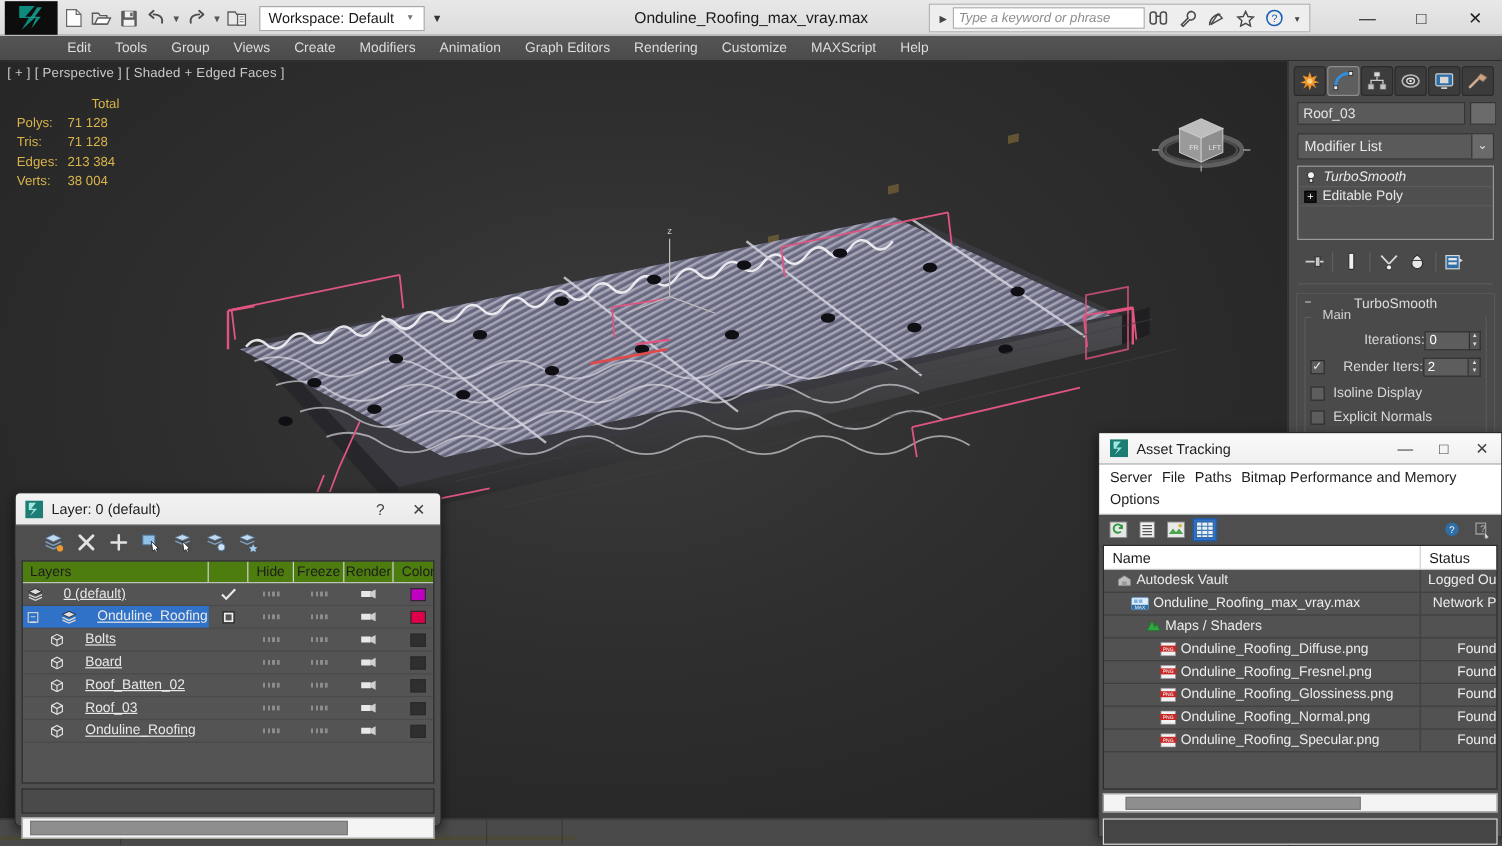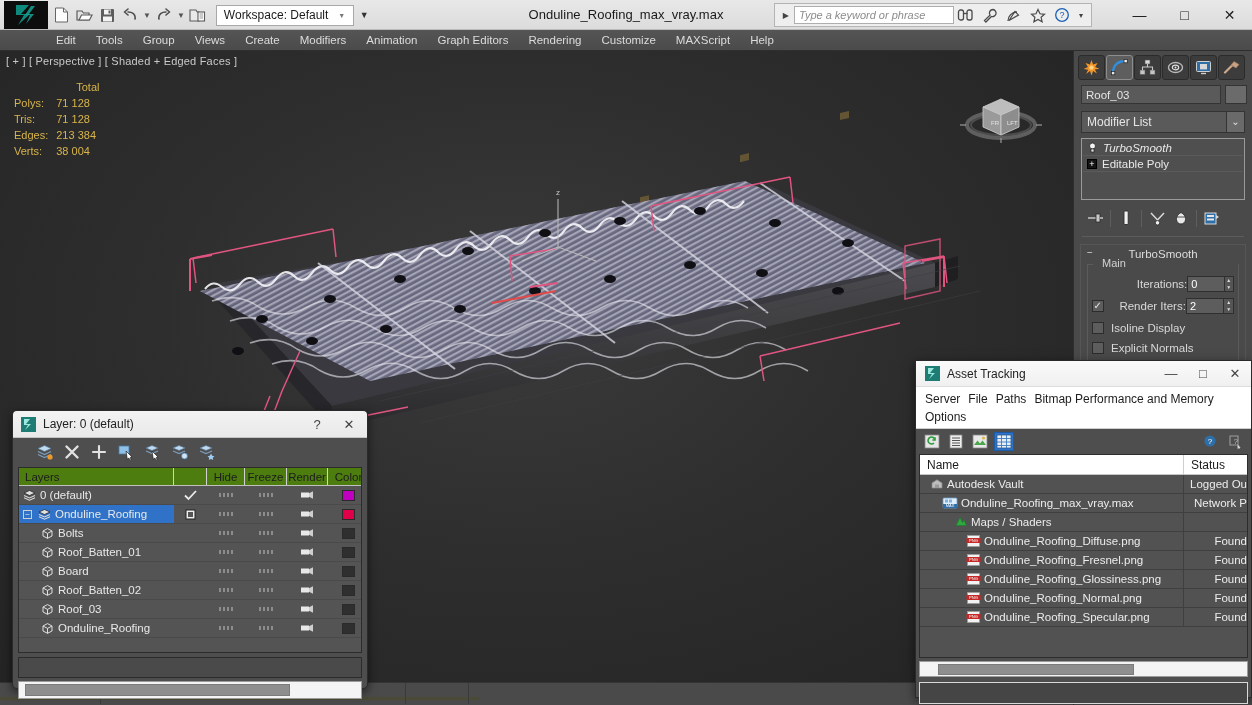--- a/index.html
+++ b/index.html
@@ -119,22 +119,22 @@
     font-size:13px; color:#444; cursor:pointer; }
   .ldtoolbar { height:27px; display:flex; align-items:center; gap:8px; padding-left:22px;
     background:#4e4e4e; }
   .lti { width:19px; height:19px; display:flex; align-items:center; justify-content:center; cursor:pointer;}
   .lgrid { margin:2px 5px 0 5px; background:#545454; border:1px solid #2c2c2c; height:186px; overflow:hidden;}
   .lhead { display:flex; height:18px; background:#4d7c0f; border-bottom:1px solid #c0c0c0; }
   .lhcell { font-size:11.5px; color:#1d1d1d; display:flex; align-items:center;
     border-right:1px solid #d2d2d2; padding-left:6px; }
   .lrow { display:flex; height:19px; align-items:center; border-bottom:1px solid #4a4a4a; }
   .lrow.sel .lname { background:#2f72c8; }
-  .lname { flex:0 0 155px; display:flex; align-items:center; gap:4px; height:18px;
-    font-size:11.5px; color:#e8e8e8; padding-left:4px; overflow:hidden; white-space:nowrap;}
+  .lname { flex:0 0 155px; display:flex; align-items:center; gap:17px; height:18px;
+    font-size:11.5px; color:#e8e8e8; padding-left:4px; overflow:hidden; white-space:nowrap;text-decoration:underline;}
   .lcol { display:flex; align-items:center; justify-content:center; height:18px; }
   .lc-hide { flex:0 0 38px; }
   .lc-hidewrap { flex:0 0 33px; }
   .lc-freeze { flex:0 0 42px; }
   .lc-render { flex:0 0 41px; }
   .lc-color { flex:0 0 41px; }
   .dashmark { width:14px; height:4px; background:repeating-linear-gradient(90deg,#8d8d8d 0 2px,transparent 2px 4px); }
   .swatch { width:13px; height:11px; border:1px solid #2a2a2a; }
   .lbottom { margin:4px 5px 0 5px; height:21px; background:#4a4a4a; border:1px solid #2c2c2c; }
   .lscroll { margin:3px 5px 0 5px; height:18px; background:#f4f4f4; border:1px solid #9b9b9b;
@@ -764,47 +764,20 @@
             </div>
           </div>
           <div class="lrow">
             <div class="lname" style="padding-left: 22px;">
               <span style="display: inline-flex; flex: 0 0 auto;">
                 <svg width="13" height="12" viewBox="0 0 13 12">
                   <path d="M2 4L6.5 1.6L11 4v5L6.5 11.3L2 9z" fill="none" stroke="#e0e0e0" stroke-width="1"></path>
                   <path d="M2 4l4.5 2.4L11 4M6.5 6.4v4.9" fill="none" stroke="#e0e0e0" stroke-width="1"></path>
                 </svg>
               </span>
-              <span>Roof_Batten_01</span>
-            </div>
-            <div class="lcol lc-hidewrap"></div>
-            <div class="lcol lc-hide">
-              <span class="dashmark"></span>
-            </div>
-            <div class="lcol lc-freeze">
-              <span class="dashmark"></span>
-            </div>
-            <div class="lcol lc-render">
-              <svg width="15" height="10" viewBox="0 0 15 10">
-                <path d="M1 2.5h8v5H1z" fill="#e8e8e8"></path>
-                <path d="M9 3.2l4-2v7.6l-4-2z" fill="#cfcfcf"></path>
-              </svg>
-            </div>
-            <div class="lcol lc-color">
-              <span class="swatch" style="background:#2f2f2f"></span>
-            </div>
-          </div>
-          <div class="lrow">
-            <div class="lname" style="padding-left: 22px;">
-              <span style="display: inline-flex; flex: 0 0 auto;">
-                <svg width="13" height="12" viewBox="0 0 13 12">
-                  <path d="M2 4L6.5 1.6L11 4v5L6.5 11.3L2 9z" fill="none" stroke="#e0e0e0" stroke-width="1"></path>
-                  <path d="M2 4l4.5 2.4L11 4M6.5 6.4v4.9" fill="none" stroke="#e0e0e0" stroke-width="1"></path>
-                </svg>
-              </span>
               <span>Board</span>
             </div>
             <div class="lcol lc-hidewrap"></div>
             <div class="lcol lc-hide">
               <span class="dashmark"></span>
             </div>
             <div class="lcol lc-freeze">
               <span class="dashmark"></span>
             </div>
             <div class="lcol lc-render">

